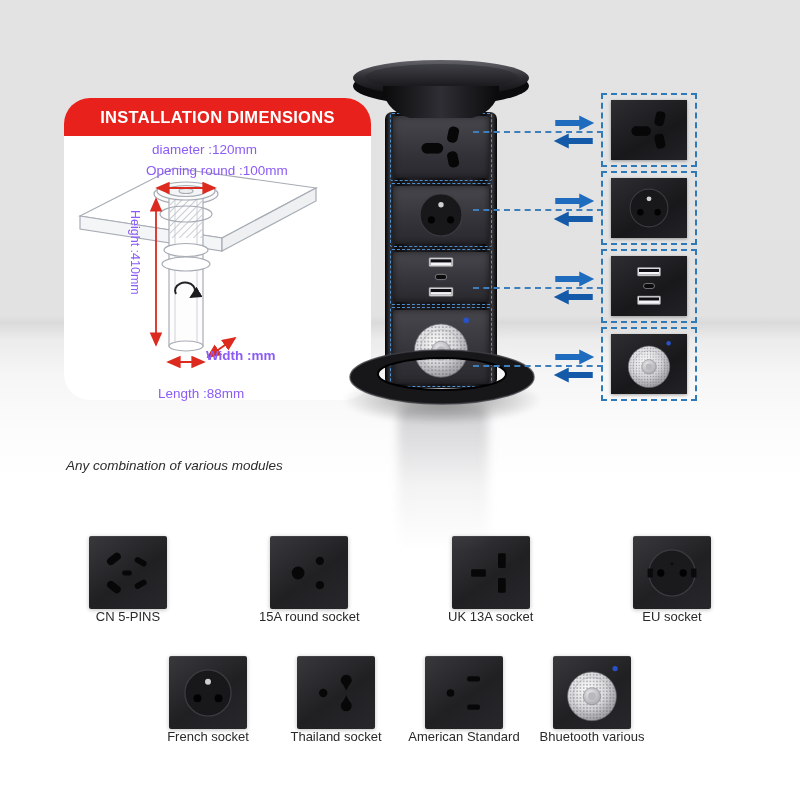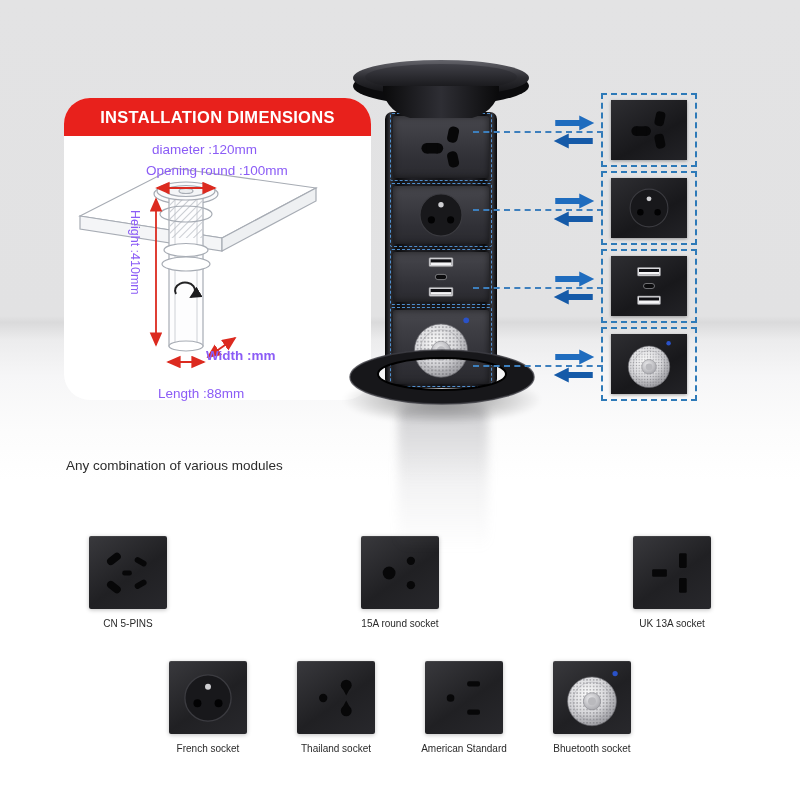--- a/index.html
+++ b/index.html
@@ -79,32 +79,32 @@
     display:flex; align-items:center; justify-content:center;
   }
   .mini-tile {
     width:76px; height:60px;
     background:linear-gradient(150deg,#2e2e32,#18181b 60%,#232327);
     display:flex; align-items:center; justify-content:center;
     box-shadow:0 1px 3px rgba(0,0,0,.35);
   }
 
   
-  .caption { position:absolute; left:66px; top:458px; font-size:13.5px; color:#2c2c2c; }
+  .caption { position:absolute; left:66px; top:458px; font-size:13.5px; color:#2c2c2c;font-style:italic; }
   .grid { position:absolute; left:64px; top:536px; width:672px; }
   .grid-row { display:flex; justify-content:space-between; }
   .grid-row + .grid-row { margin-top:32px;justify-content:center; }
   .cell { width:128px; display:flex; flex-direction:column; align-items:center; }
   .tile {
     width:78px; height:73px; border-radius:2px;
     background:linear-gradient(145deg,#39393d,#202023 55%,#28282c);
     box-shadow:0 1px 4px rgba(0,0,0,.25), inset 0 1px 0 rgba(255,255,255,.07);
     display:flex; align-items:center; justify-content:center;
   }
-  .tile-label { margin-top:9px; font-size:10px; color:#2a2a2a; white-space:nowrap; }
+  .tile-label { font-size:13px; color:#2a2a2a; white-space:nowrap; }
 </style>
 </head>
 <body>
 
 <svg width="0" height="0" style="position:absolute" aria-hidden="true">
   <defs>
     <radialGradient id="gSpk" cx="0.4" cy="0.35" r="0.85">
       <stop offset="0" stop-color="#fafafa"></stop>
         <stop offset="0.45" stop-color="#d8d8db"></stop>
       <stop offset="0.8" stop-color="#9a9a9f"></stop>
@@ -387,20 +387,28 @@
         <div class="tile-label">15A round socket</div>
       </div>
       <div class="cell">
         <div class="tile">
             <svg width="64" height="64">
               <use href="#sym-uk13"></use>
             </svg>
           </div>
         <div class="tile-label">UK 13A socket</div>
       </div>
+      <div class="cell">
+        <div class="tile">
+            <svg width="66" height="66">
+              <use href="#sym-eu"></use>
+            </svg>
+          </div>
+        <div class="tile-label">EU socket</div>
+      </div>
     </div>
     <div class="grid-row">
       <div class="cell">
         <div class="tile">
             <svg width="66" height="66">
               <use href="#sym-french"></use>
             </svg>
           </div>
         <div class="tile-label">French socket</div>
       </div>
@@ -419,18 +427,18 @@
             </svg>
           </div>
         <div class="tile-label">American Standard</div>
       </div>
       <div class="cell">
         <div class="tile">
             <svg width="66" height="66">
               <use href="#sym-speaker"></use>
             </svg>
           </div>
-        <div class="tile-label">Bhuetooth socket</div>
+        <div class="tile-label">Bhuetooth various</div>
       </div>
     </div>
   </div>
 
 </div>
 
 </body></html>

